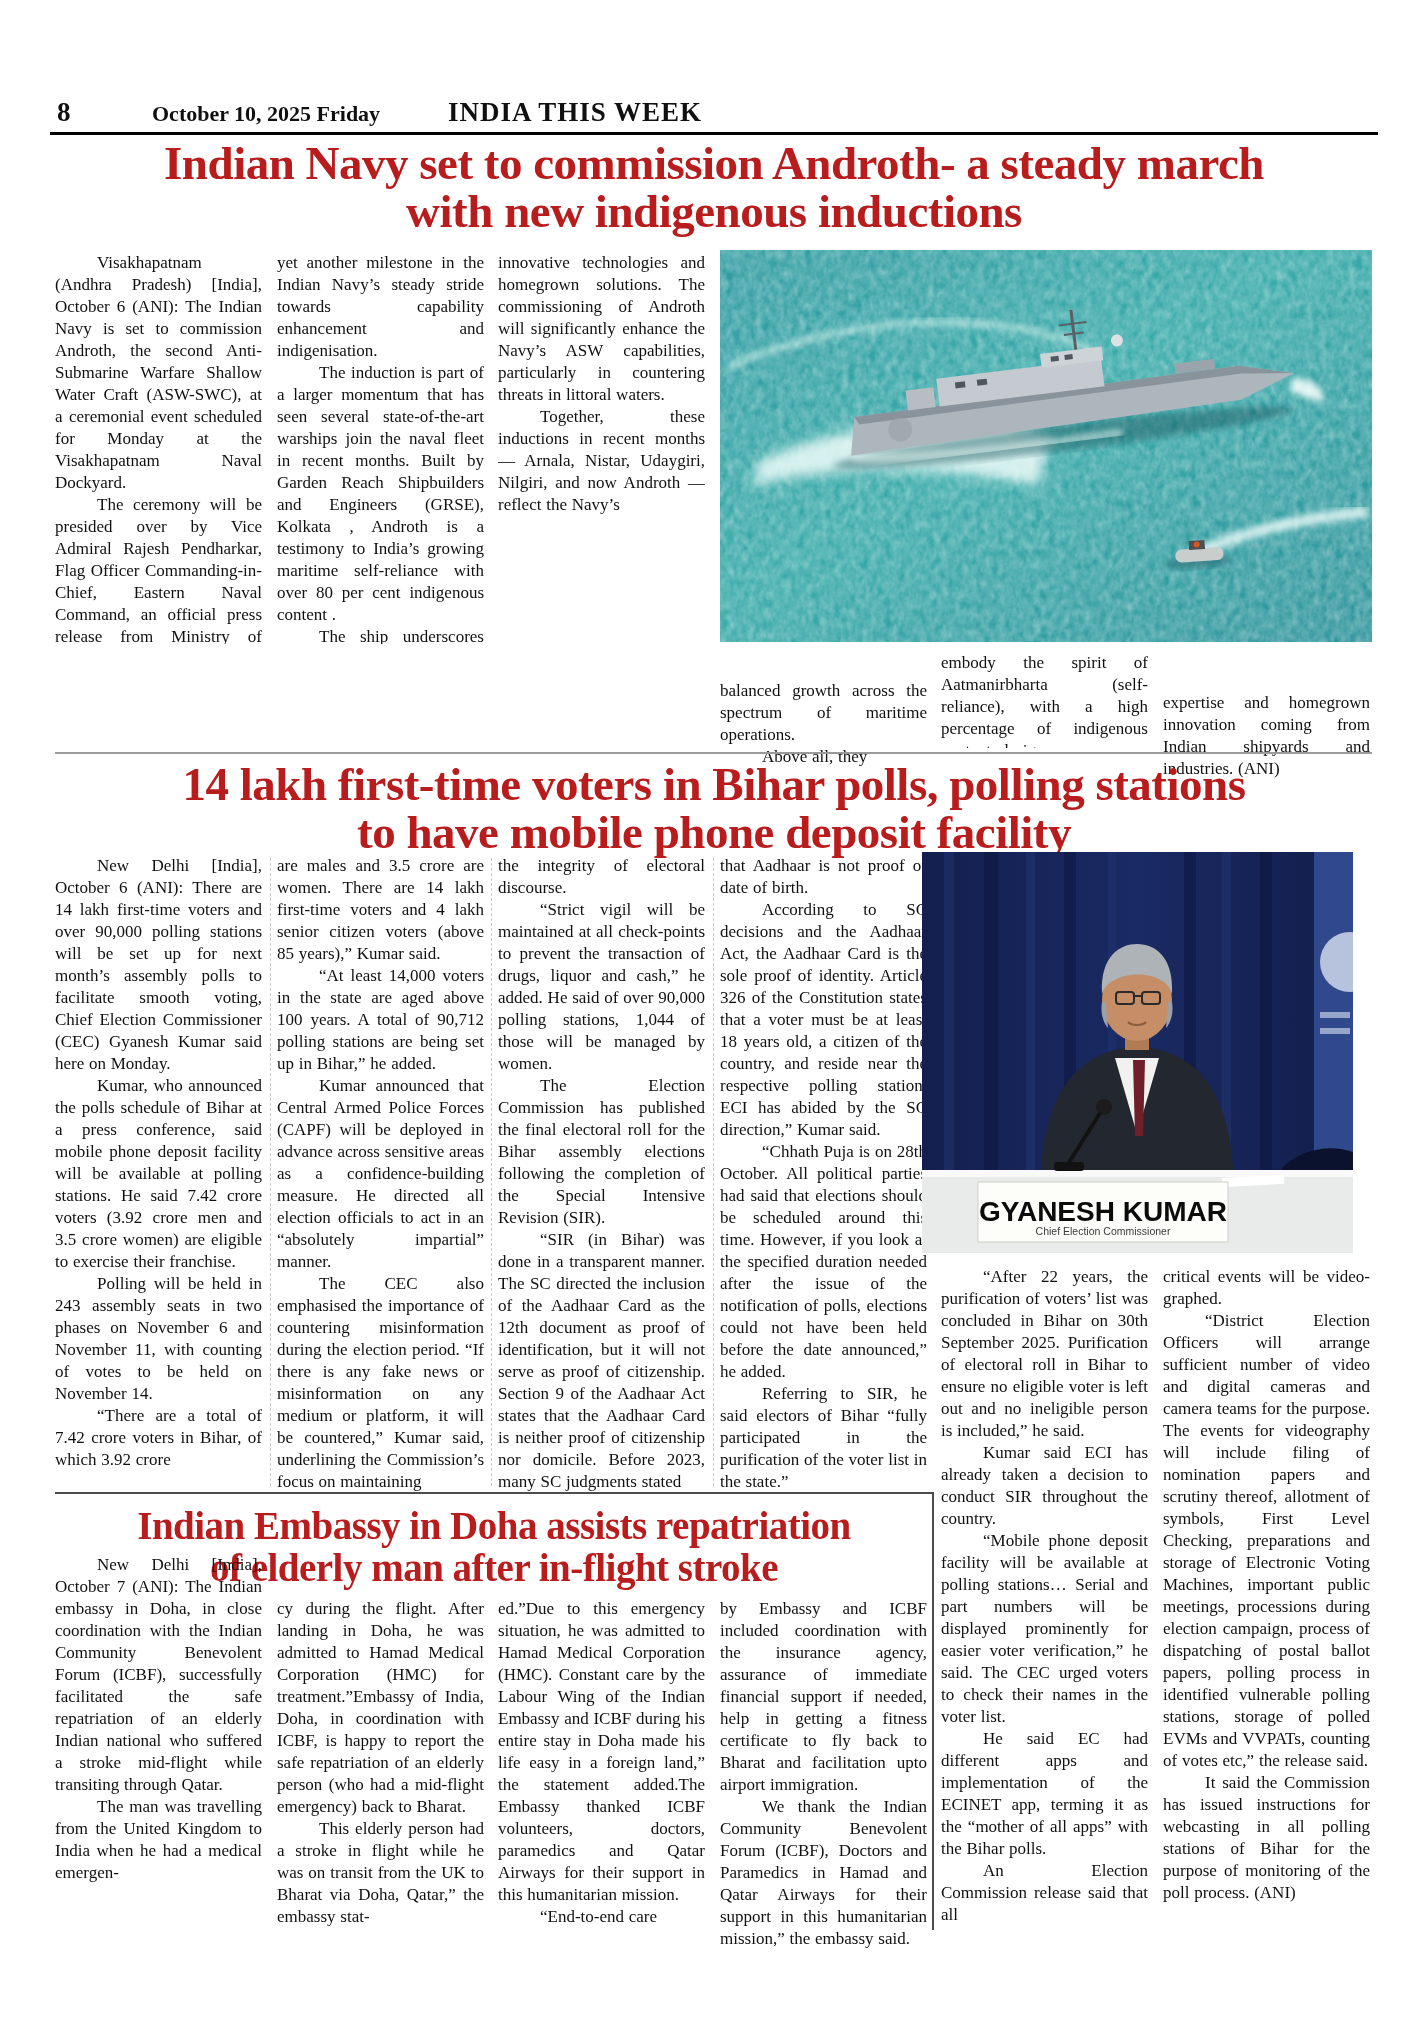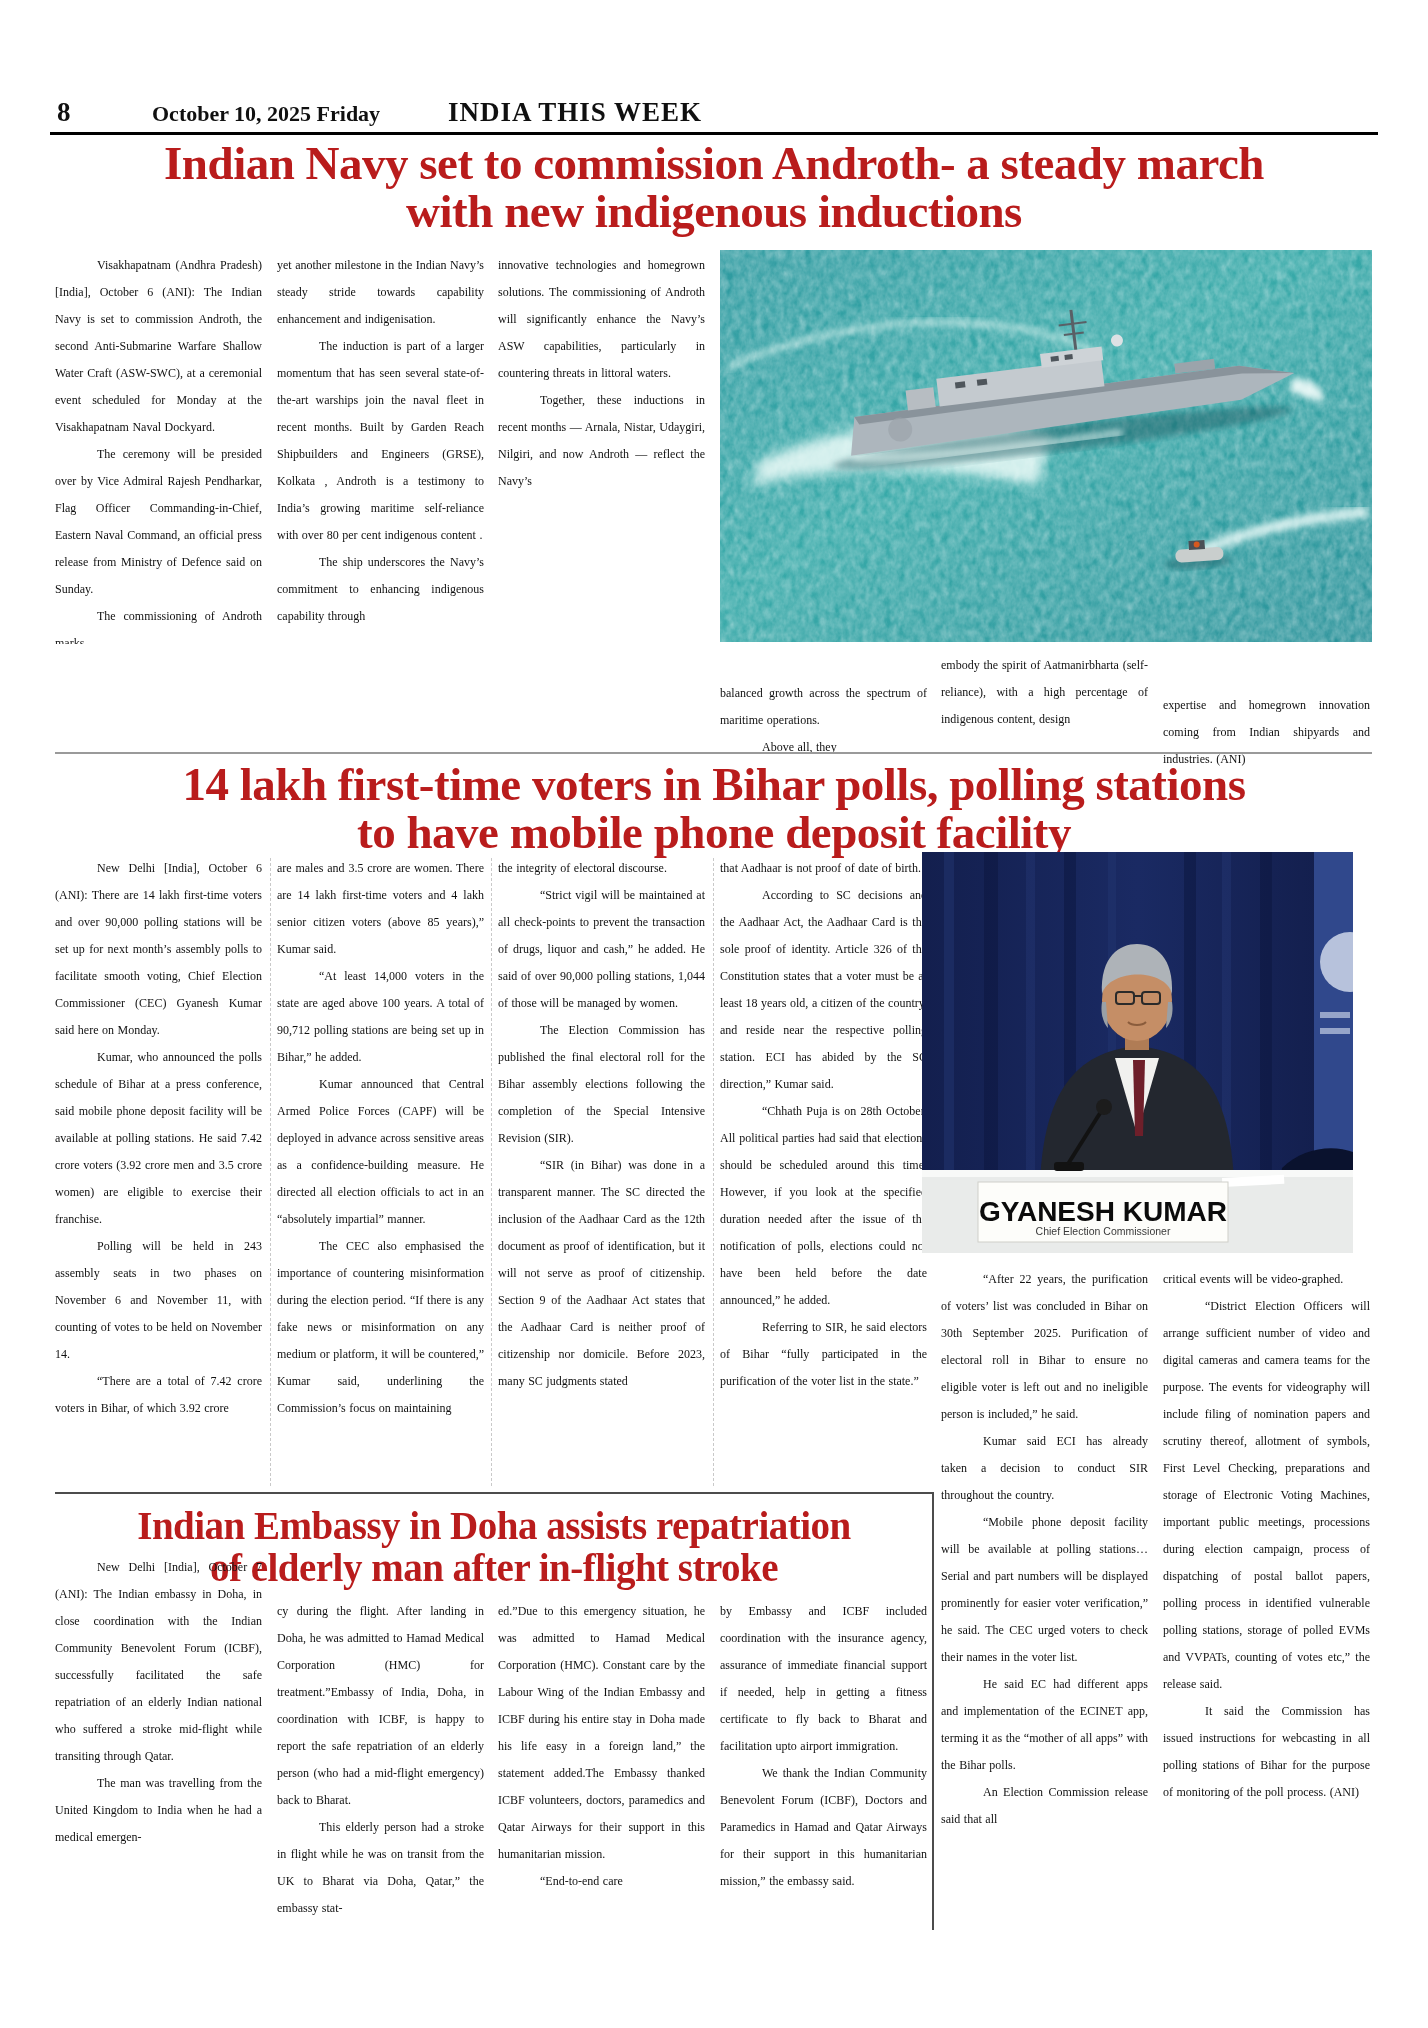--- a/index.html
+++ b/index.html
@@ -13,21 +13,21 @@
   .pagedate{font-size:22px; font-weight:bold;}
   .masthead{font-size:27px; font-weight:bold; letter-spacing:1px;}
   .header-rule{height:3px; background:#000;}
   
   .headline{font-weight:bold; text-align:center; color:#b91c1c;}
   .headline p{margin:0; text-indent:0;}
   .headline-xl{font-size:47px; line-height:48px; letter-spacing:-0.5px;}
   .headline-lg{font-size:39px; line-height:42px; letter-spacing:-0.5px;}
   
   .col{
-    position:absolute; width:207px; font-size:12px; line-height:27px;
+    position:absolute; width:207px; font-size:17px; line-height:22px;
     text-align:justify; overflow:hidden; word-spacing:0.5px;
   }
   .col p{margin:0; text-indent:42px;}
   .col.flush p:first-child{text-indent:0;}
   .rule-gray{background:#9a9a9a; height:2px;}
   .rule-dark{background:#4c4c4c;}
   .gutter-line{width:1px; border-left:1px dashed #c9c9c9;}
   .photo-frame{overflow:hidden;}
   svg{display:block;}
 </style>

